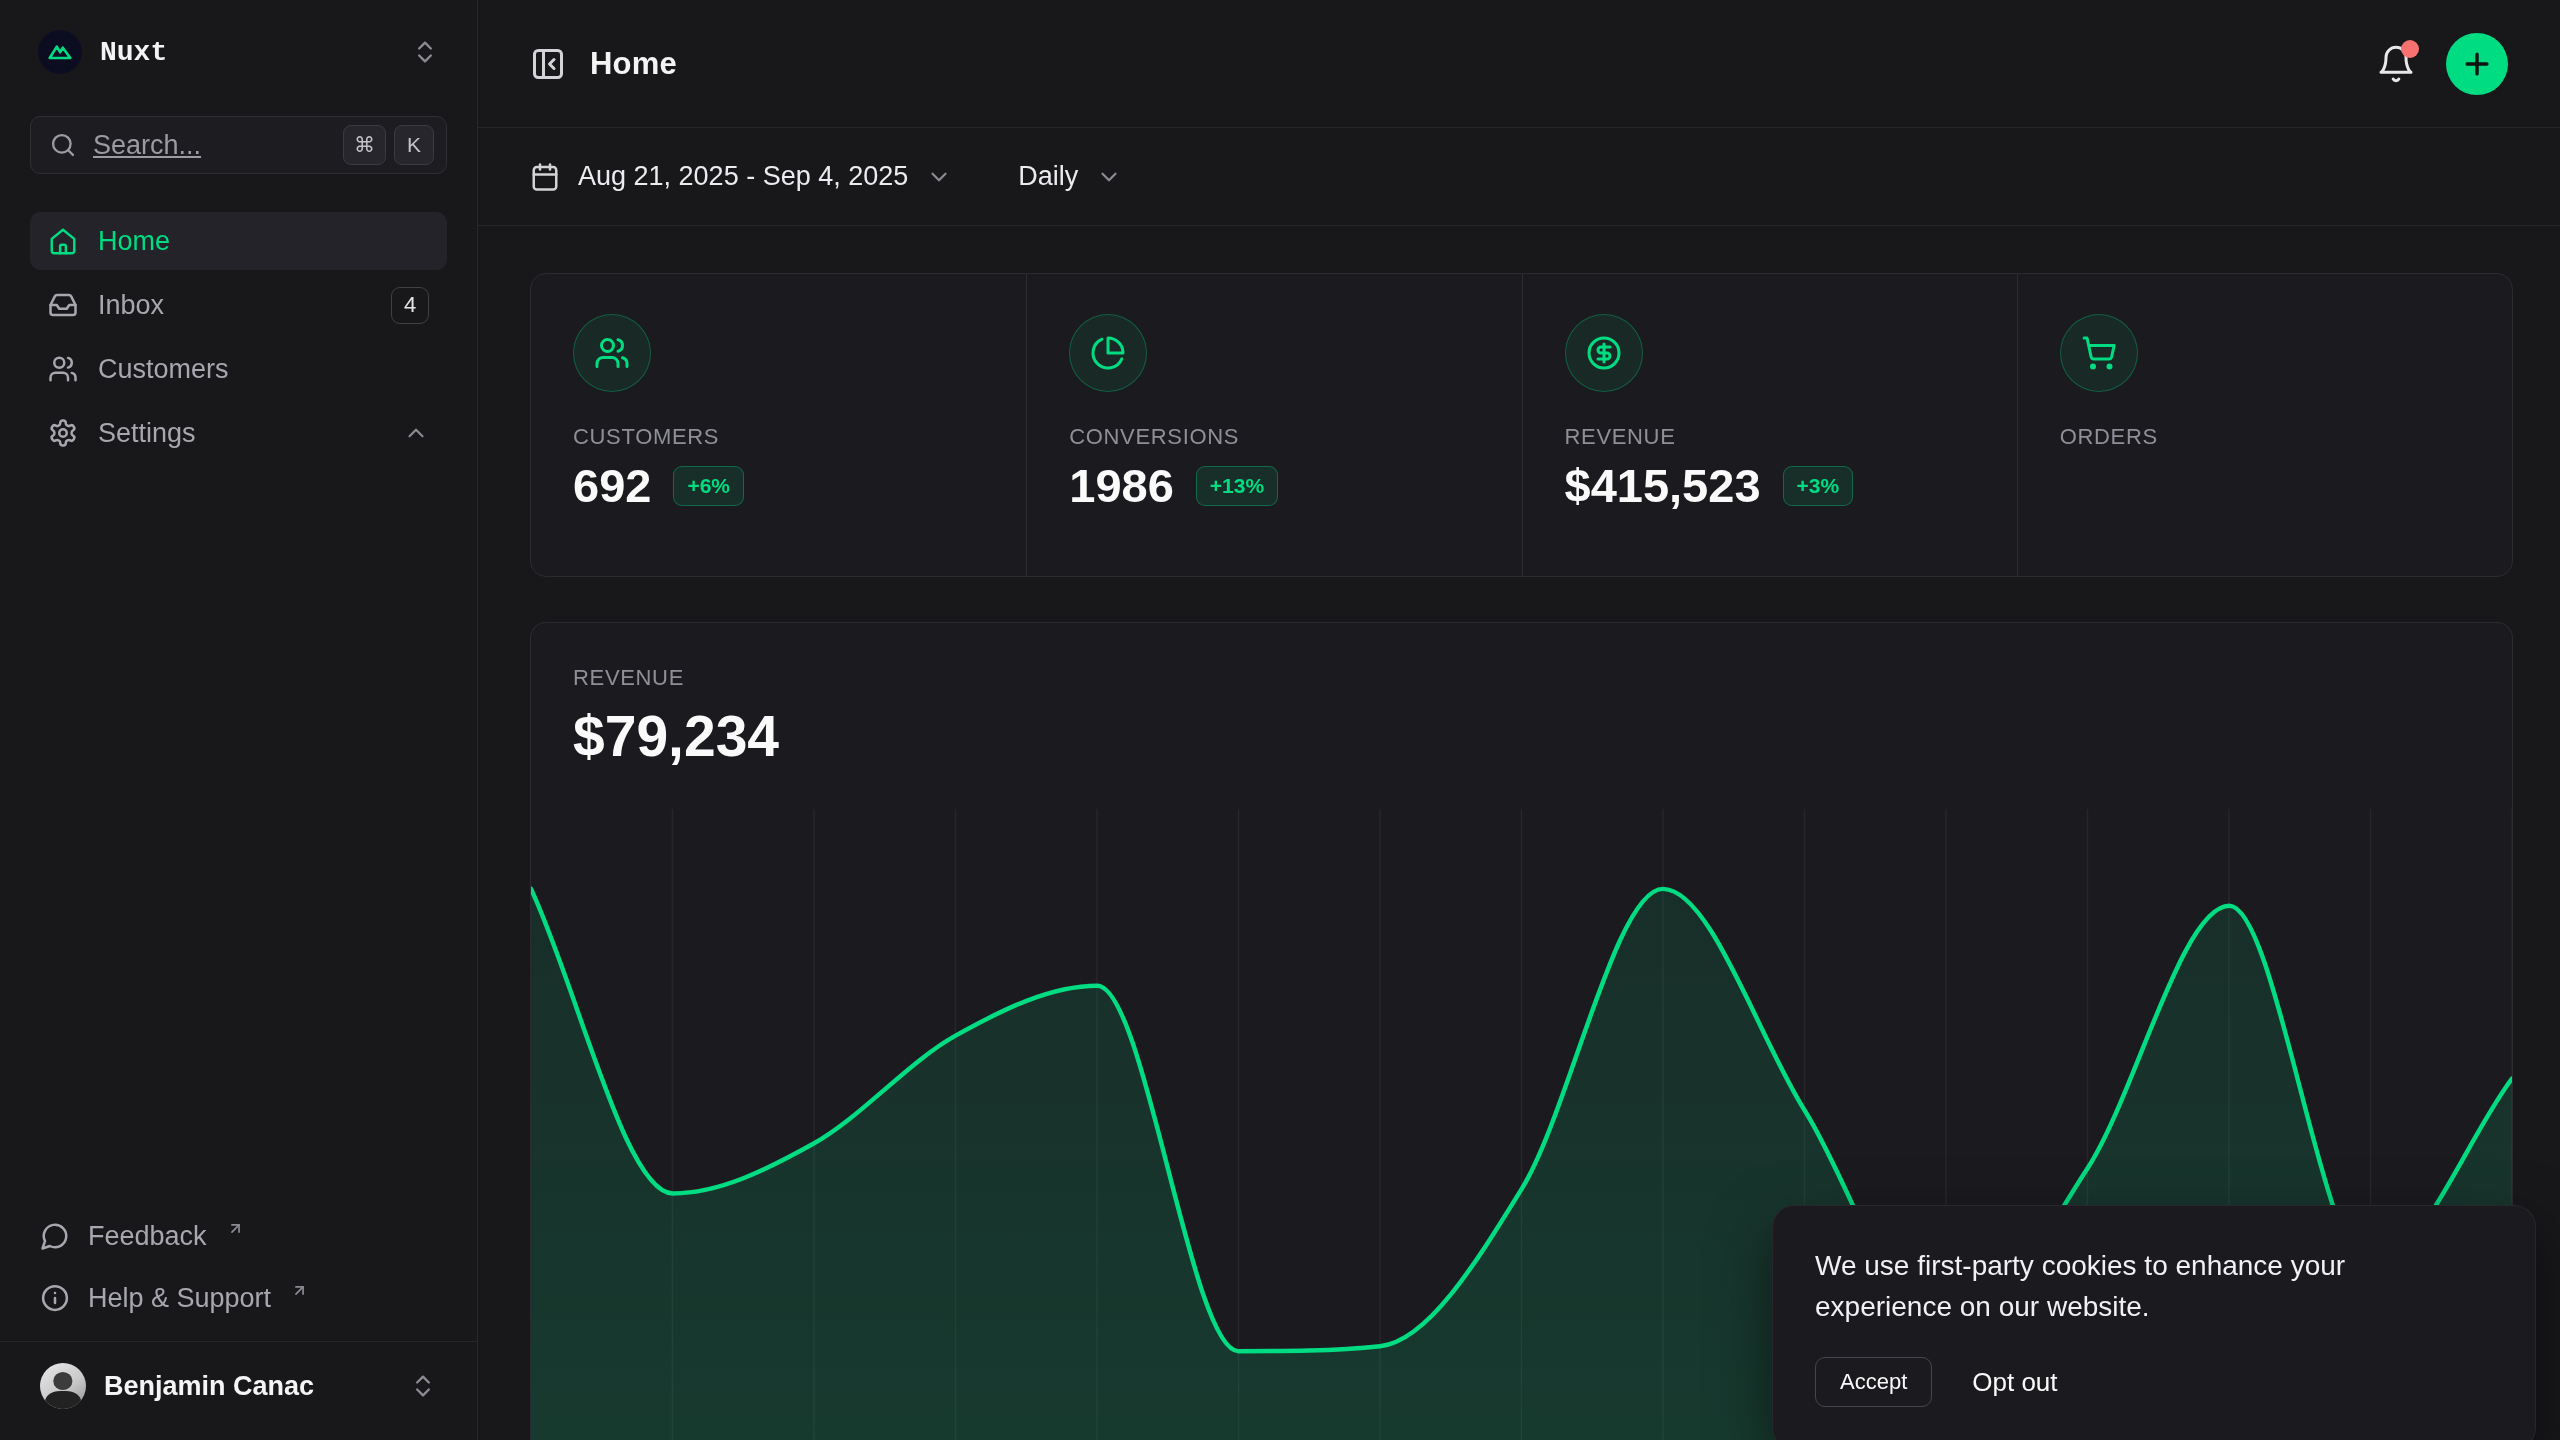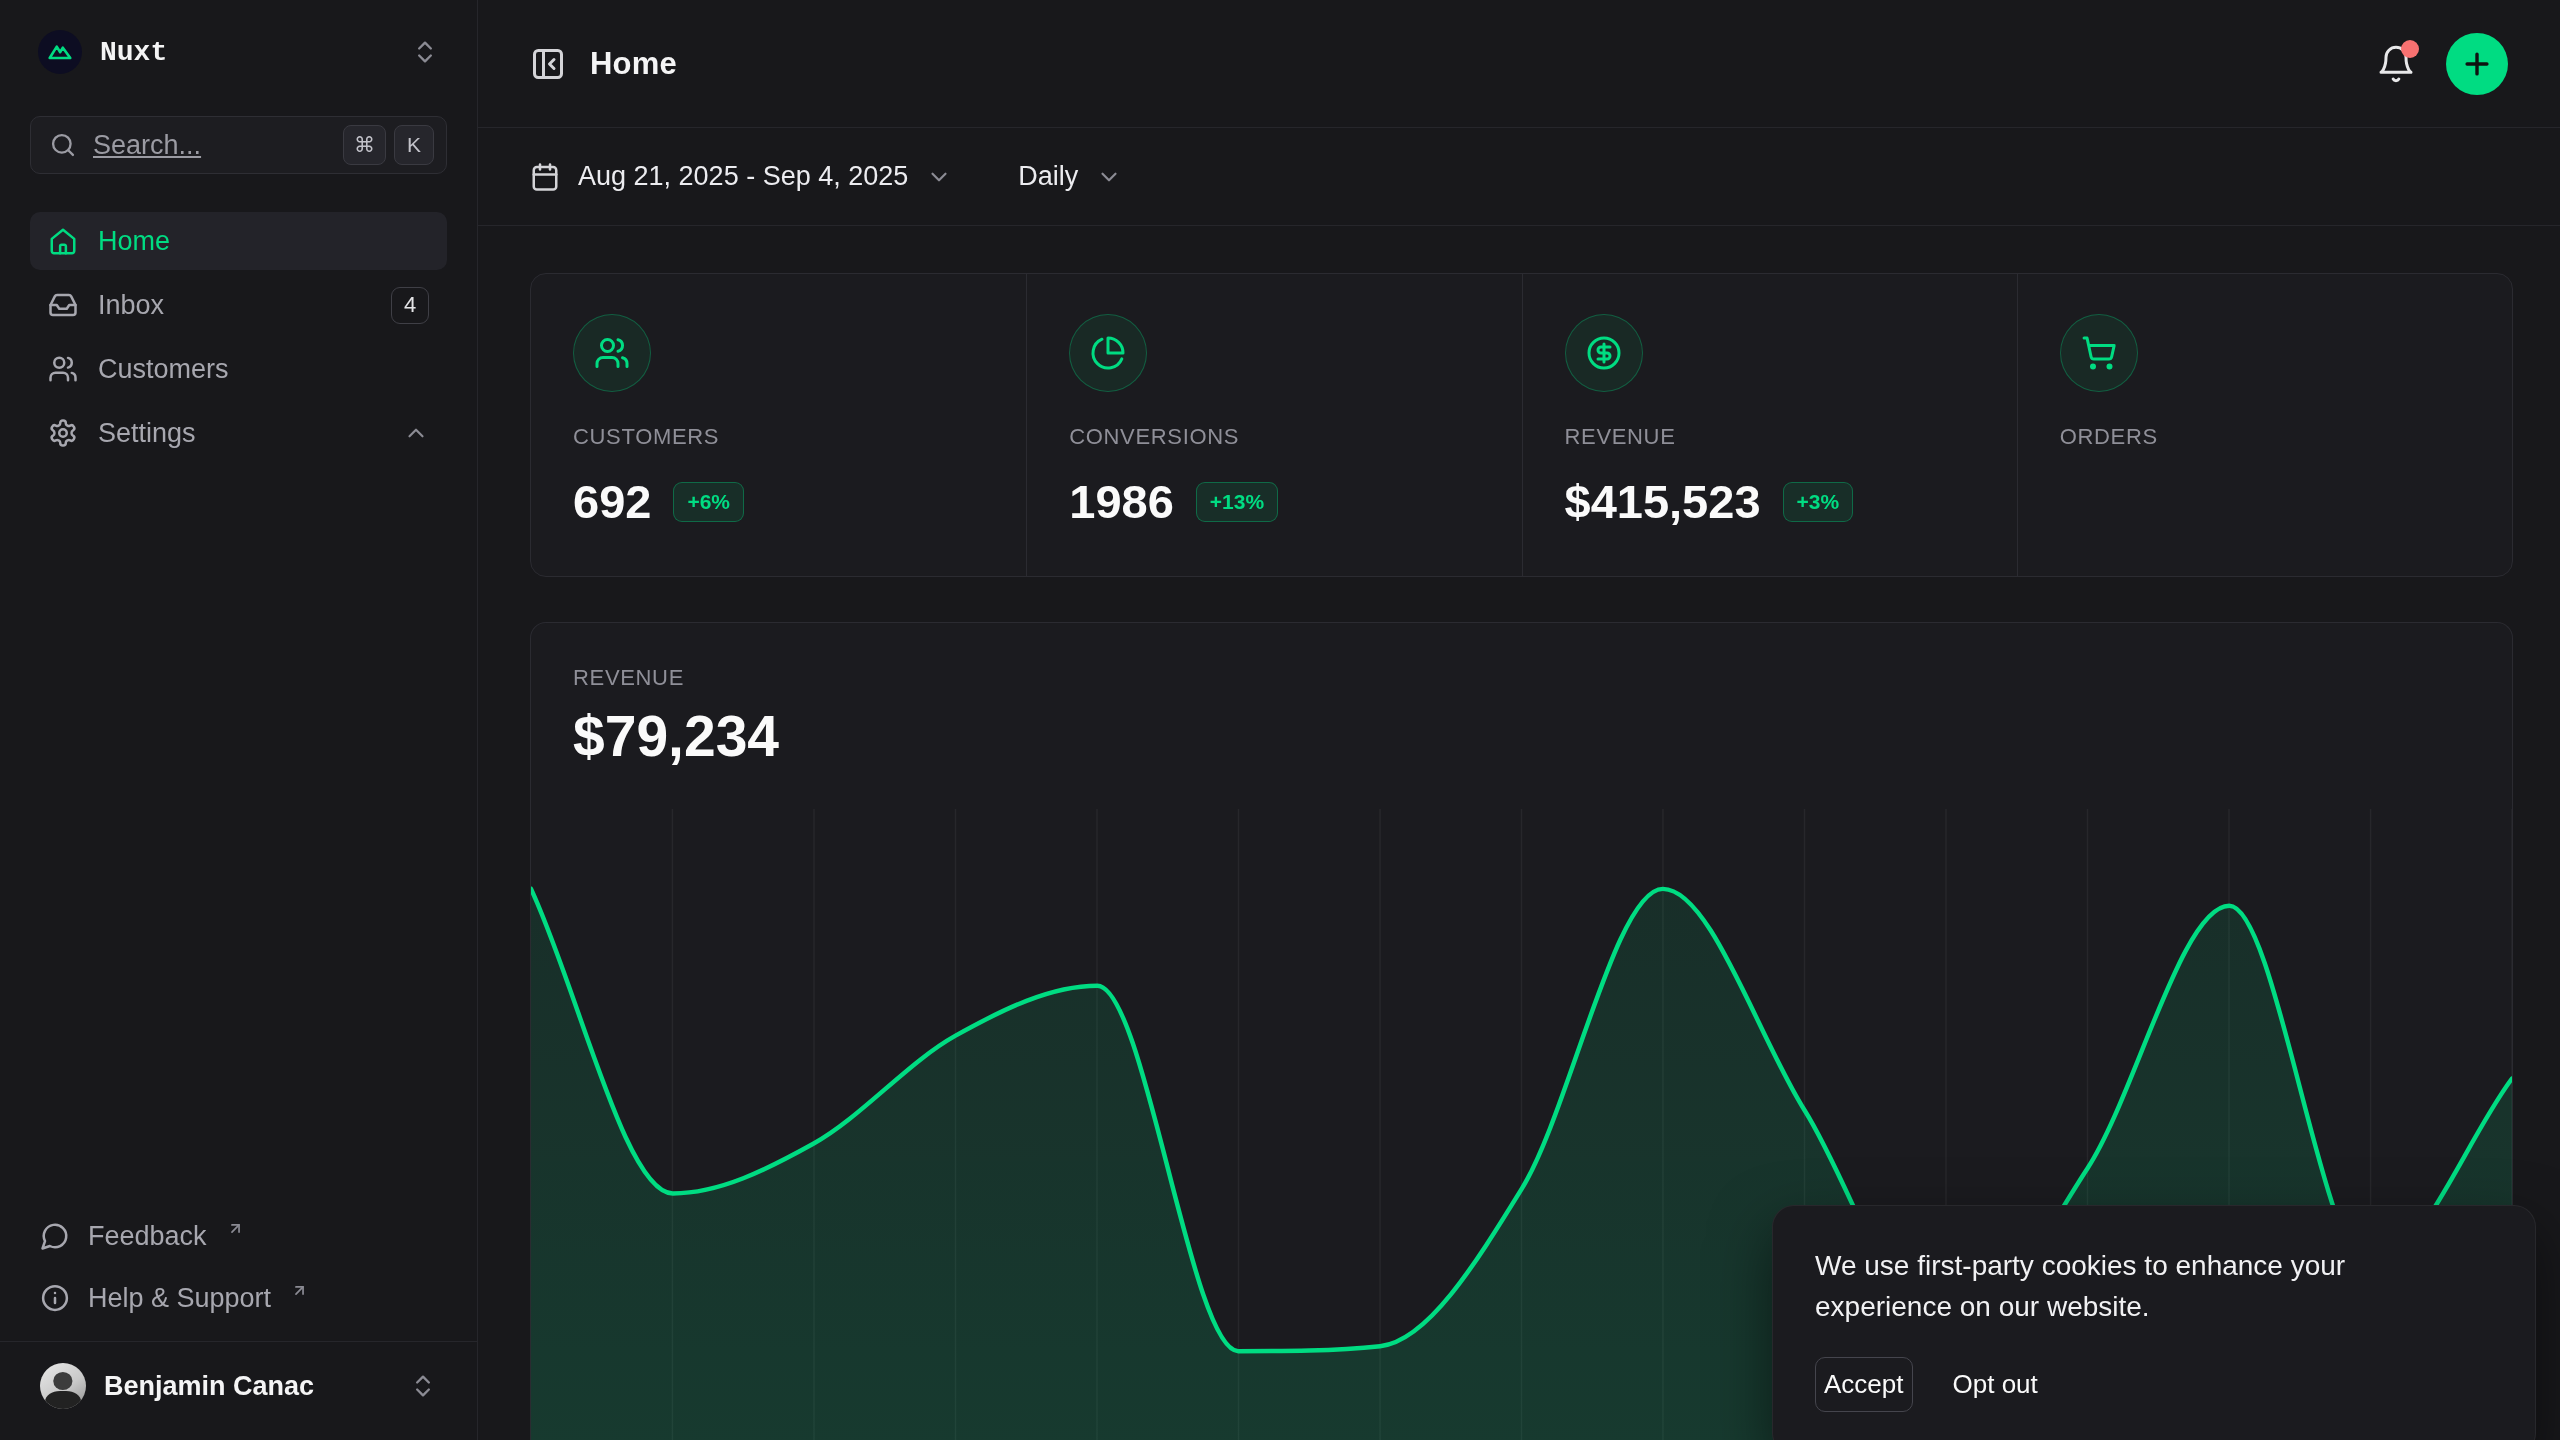--- a/index.html
+++ b/index.html
@@ -133,21 +133,21 @@
     height:304px; flex:0 0 304px; overflow:hidden;
   }
   .stat-cell { padding:40px 42px; border-left:1px solid #2b2b31; cursor:pointer; }
   .stat-cell:first-child { border-left:none; }
   .stat-icon-wrap {
     width:78px; height:78px; border-radius:50%;
     background:rgba(0,220,130,0.07); border:1px solid rgba(0,220,130,0.30);
     color:var(--accent,#00dc82); display:grid; place-items:center;
   }
   .stat-label { margin-top:32px; font-size:22px; letter-spacing:0.03em; color:#8f8f98; font-weight:500; }
-  .stat-value-row { margin-top:24px; display:flex; align-items:center; gap:22px; }
+  .stat-value-row { margin-top:8px; display:flex; align-items:center; gap:22px; }
   .stat-value { font-size:47px; font-weight:700; color:#fafafa; }
   .stat-badge {
     background:rgba(0,220,130,0.10); border:1px solid rgba(0,220,130,0.35);
     color:var(--accent,#00dc82); font-size:21px; font-weight:600;
     border-radius:9px; padding:7px 13px;
   }
 
   .revenue-card {
     margin-top:45px; flex:1; min-height:0;
     background:#1b1b1f; border:1px solid #2b2b31; border-bottom:none;
@@ -166,22 +166,22 @@
   .cookie-banner {
     position:absolute; right:24px; top:1205px; width:764px;
     background:#1b1b1f; border:1px solid rgba(255,255,255,0.06);
     border-radius:22px; padding:40px 42px 42px;
     box-shadow:0 24px 60px rgba(0,0,0,0.5);
     z-index:10;
   }
   .cookie-text { font-size:28px; line-height:1.45; color:#f1f1f3; max-width:620px; }
   .cookie-actions { margin-top:30px; display:flex; align-items:center; gap:40px; }
   .accept-btn {
-    border:1px solid #45454d; border-radius:10px; padding:11px 8px;
-    font-size:26px; font-weight:500; color:#fafafa; background:transparent; cursor:pointer;
+    border:1px solid #45454d; border-radius:10px; padding:11px 24px;
+    font-size:22px; font-weight:500; color:#fafafa; background:transparent; cursor:pointer;
     font-family:"Liberation Sans", sans-serif;
   }
   .optout-btn {
     font-size:26px; font-weight:500; color:#fafafa; background:none; border:none; cursor:pointer;
     font-family:"Liberation Sans", sans-serif;
   }
 </style>
 </head>
 <body>
 

